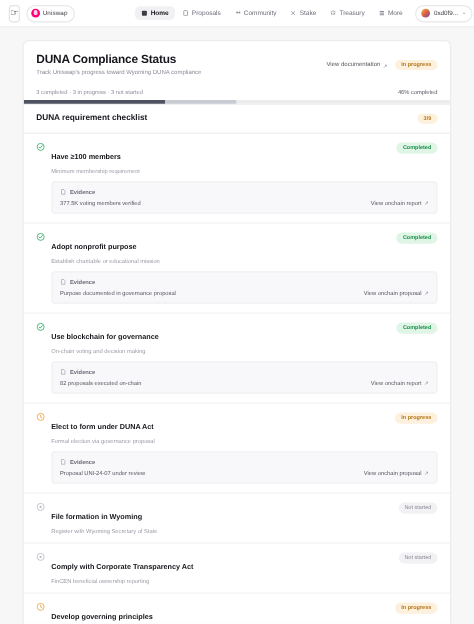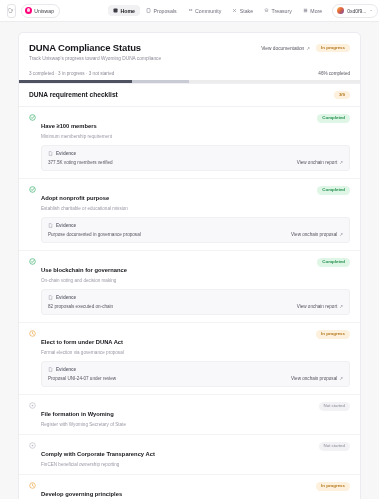--- a/index.html
+++ b/index.html
@@ -89,21 +89,21 @@
 
   .card {
     background: #fff;
     border: 1px solid #ebebf0;
     border-radius: 5px;
     overflow: hidden;
   }
 
   
   .hdr { padding: 9px 10px 0 10px; }
-  .hdr-row { display: flex; align-items: flex-start; }
+  .hdr-row { display: flex; align-items: center; }
   .hdr-title { font-size: 9.5px; font-weight: bold; color: #16161c; letter-spacing: -.15px; }
   .hdr-sub { font-size: 4.8px; color: #8b8b98; margin-top: 2.5px; }
   .hdr-right { margin-left: auto; display: flex; align-items: center; gap: 6px; padding-top: 2px; }
   .doc-link { font-size: 4.8px; color: #55555f; display: flex; align-items: center; gap: 2px; cursor: pointer; }
   .ext { font-size: 4.5px; color: #8b8b98; }
 
   .badge {
     font-size: 4.4px;
     border-radius: 7px;
     padding: 2px 5px;

